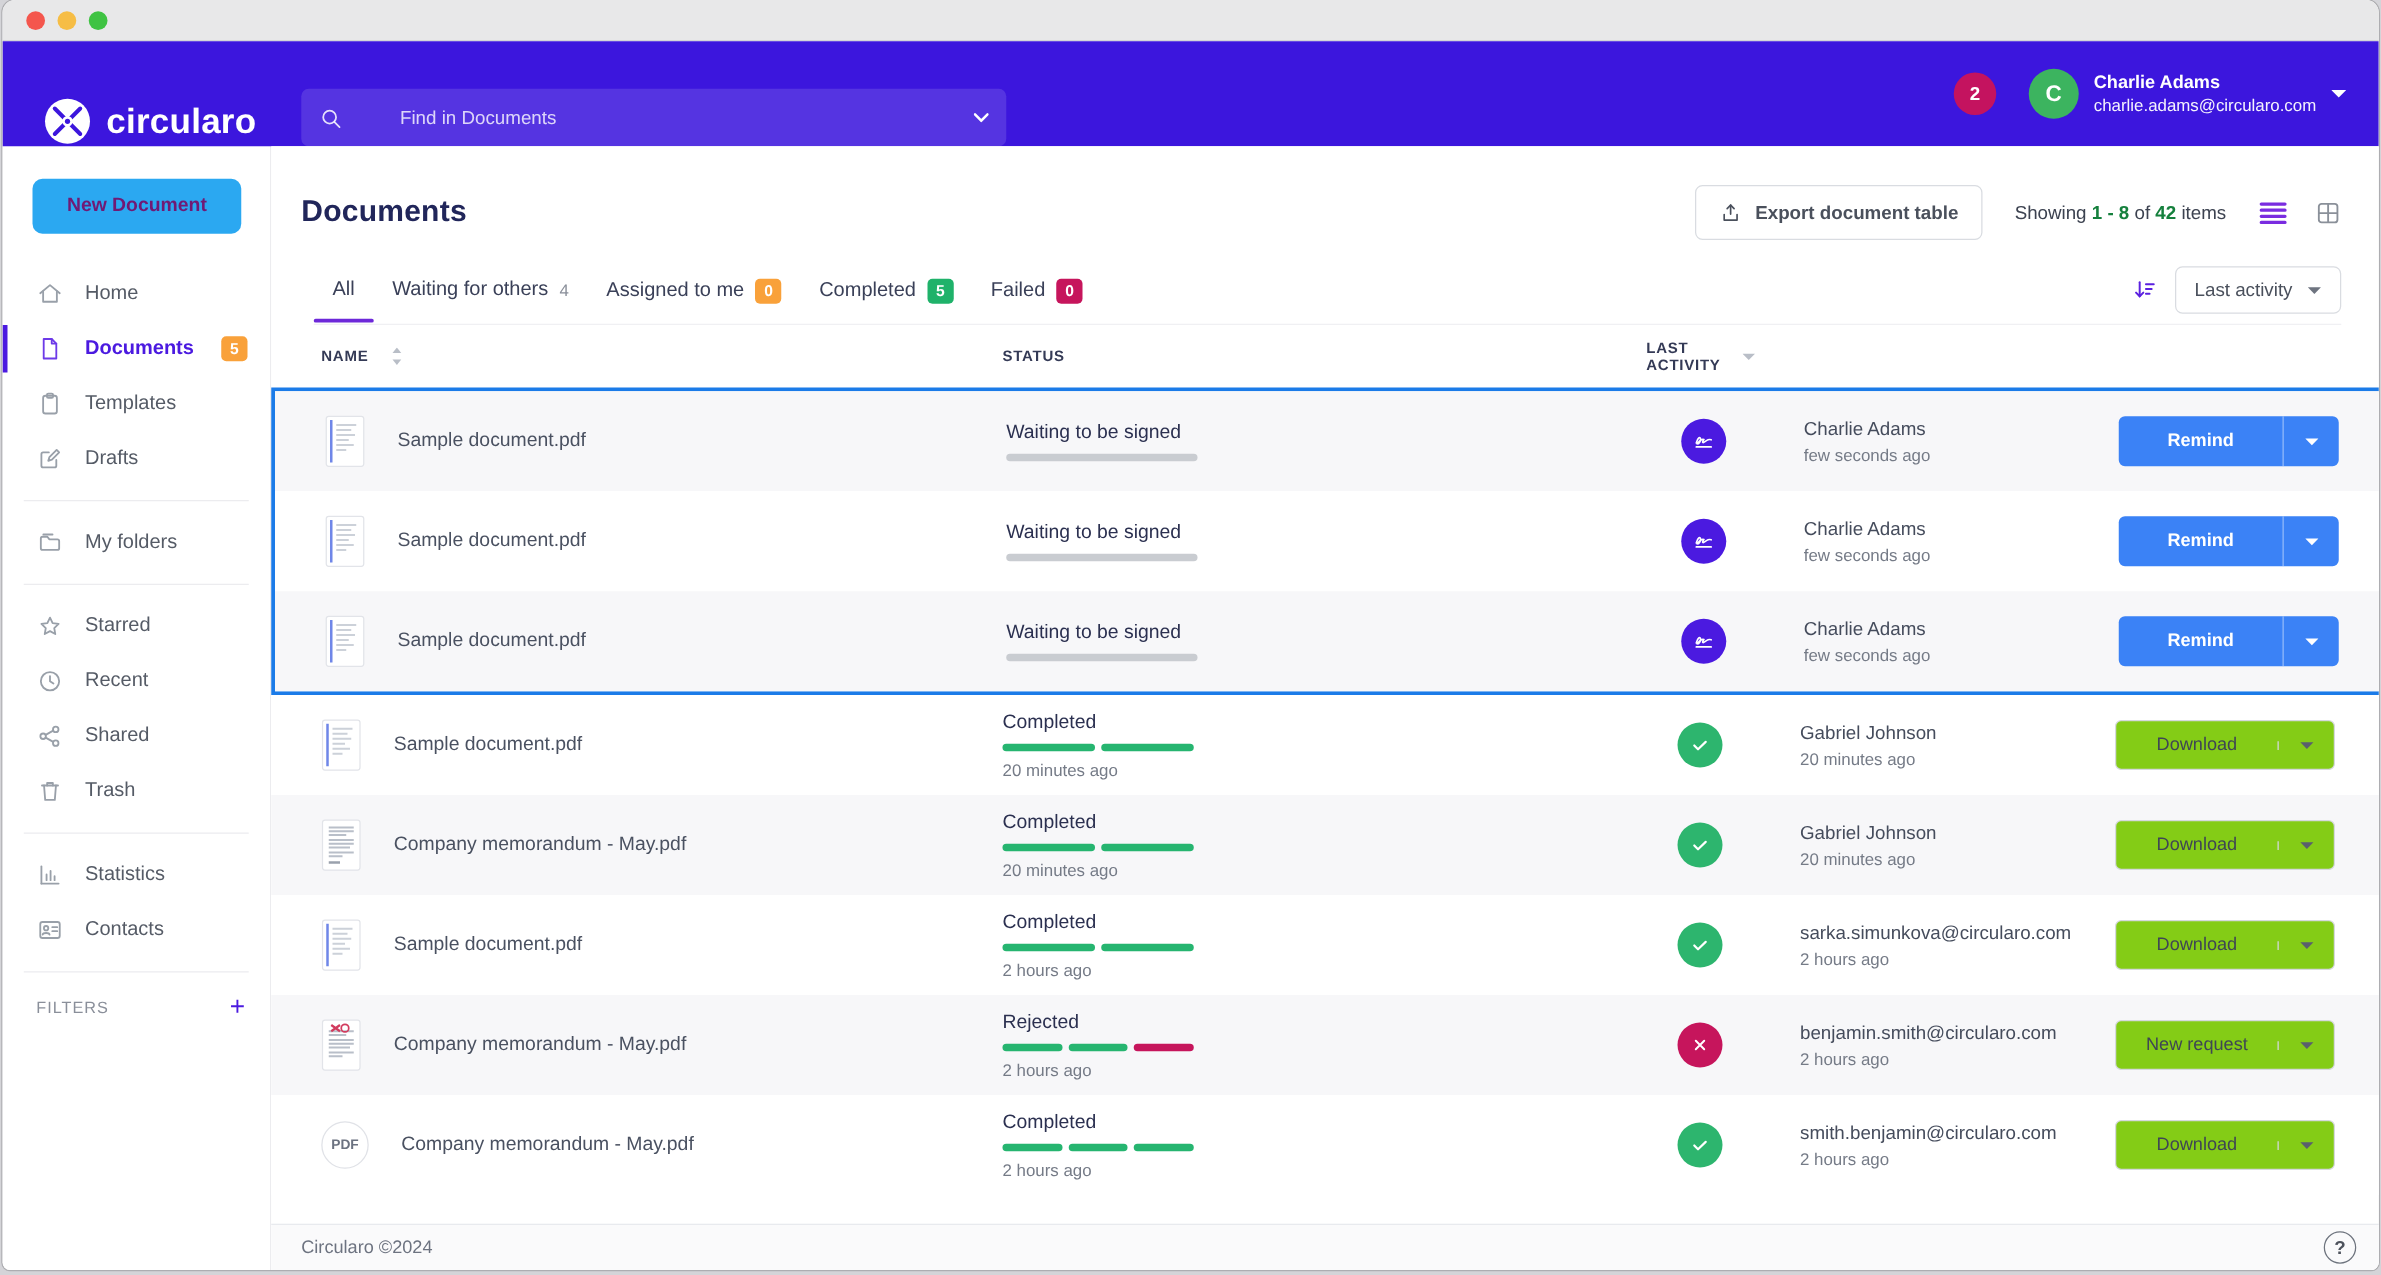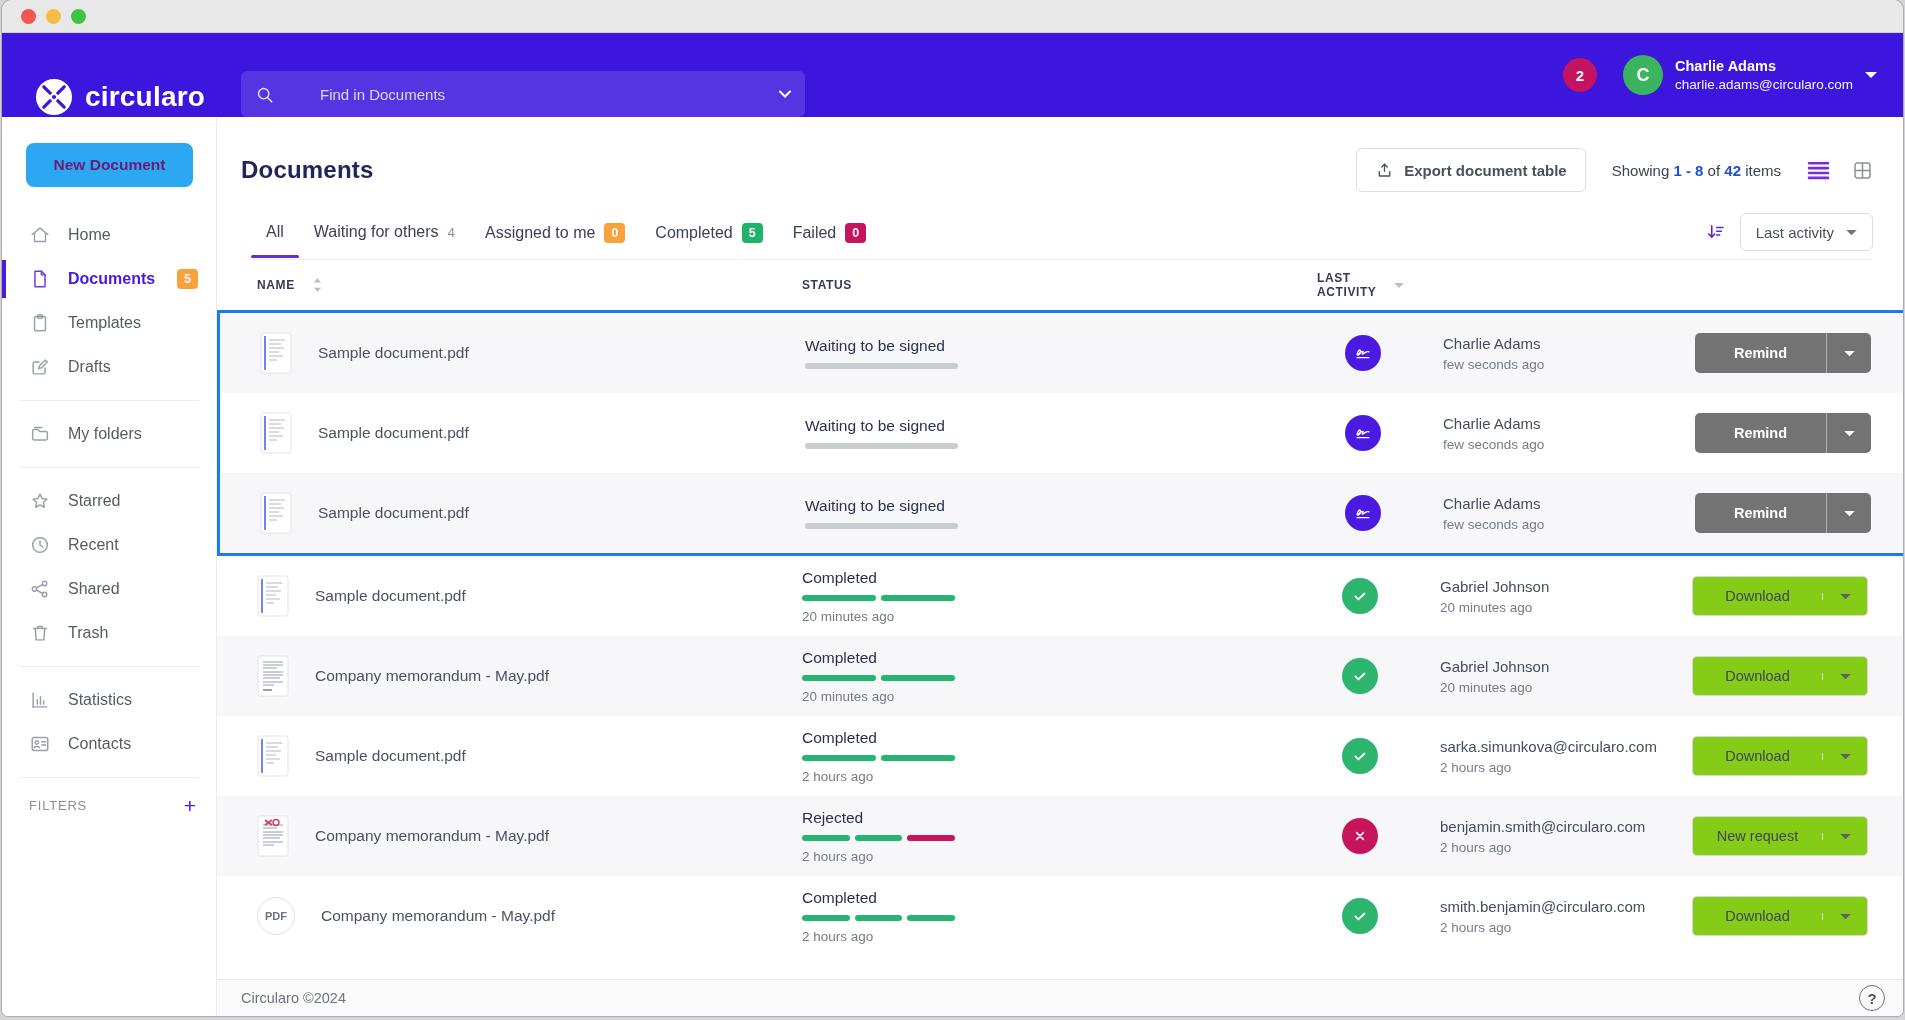--- a/index.html
+++ b/index.html
@@ -57,21 +57,21 @@
   .filters-plus { margin-left:auto; color:#4b1ae0; font-size:21px; cursor:pointer; line-height:1; }
 
   
   .page-head { display:flex; align-items:center; margin:30px 40px 0 24px; height:46px; }
   .page-title { color:#21265a; font-size:24px; font-weight:bold; letter-spacing:.2px; }
   .head-right { margin-left:auto; display:flex; align-items:center; gap:26px; }
   .export-btn { display:flex; align-items:center; gap:10px; height:44px; padding:0 18px;
                 background:#fff; border:1px solid #d9dce1; border-radius:6px; color:#4a505c;
                 font-size:15px; font-weight:bold; font-family:"Liberation Sans",sans-serif; cursor:pointer; }
   .showing { font-size:15px; color:#3c4250; }
-  .showing b { color:#1d4ed8; }
+  .showing b { color:#15803d; }
   .view-icons { display:flex; align-items:center; gap:22px; }
 
   
   .tabs-row { display:flex; align-items:flex-start; margin:20px 40px 0 34px; border-bottom:1px solid #f0f0f3; }
   .tabs { display:flex; align-items:flex-start; }
   .tab { position:relative; padding:10px 15px 16px; font-size:16px; color:#3a4058; cursor:pointer;
          display:flex; align-items:center; gap:9px; }
   .tab.active::after { content:""; position:absolute; left:0; right:0; bottom:-1px; height:3px; background:#6d28d9; border-radius:2px; }
   .tab .cnt-plain { color:#8a8f9a; font-size:13.5px; }
   .tab .cnt-badge { color:#fff; font-size:12.5px; font-weight:bold; border-radius:4px; padding:3px 7px; }
@@ -102,21 +102,21 @@
   .cell-avatar { display:flex; justify-content:center; }
   .st-avatar { width:36px; height:36px; border-radius:50%; display:flex; align-items:center; justify-content:center; }
   .av-purple{ background:#4b1ae0; } .av-green{ background:#2db56e; } .av-crimson{ background:#c6155c; }
   .cell-activity { padding-left:38px; }
   .act-name { font-size:15px; color:#454c5c; margin-bottom:5px; }
   .act-time { font-size:13.5px; color:#757b87; }
   .cell-action { display:flex; }
   .split-btn { display:flex; height:40px; border-radius:5px; overflow:hidden; width:176px; cursor:pointer; }
   .split-btn .mainpart { flex:1; display:flex; align-items:center; justify-content:center; font-size:14.5px; }
   .split-btn .caretpart { width:45px; display:flex; align-items:center; justify-content:center; }
-  .split-btn.primary { background:#737373;text-align:center; }
+  .split-btn.primary { background:#3b82f6;text-align:center; }
   .split-btn.primary .mainpart { color:#fff; font-weight:bold; }
   .split-btn.primary .caretpart { border-left:1px solid rgba(255,255,255,.45); }
   .split-btn.secondary { background:#84cc16; border:1px solid #d5d8dd;align-items:center; }
   .split-btn.secondary .mainpart { color:#3f4654; font-weight:500; }
   .split-btn.secondary .caretpart { border-left:1px solid #d5d8dd; }
 
   
   .footer { margin-top:auto; height:37px; background:#fafafb; border-top:1px solid #e8eaee;
             display:flex; align-items:center; padding:0 28px 0 24px; }
   .copyright { color:#6d7380; font-size:14.5px; }

